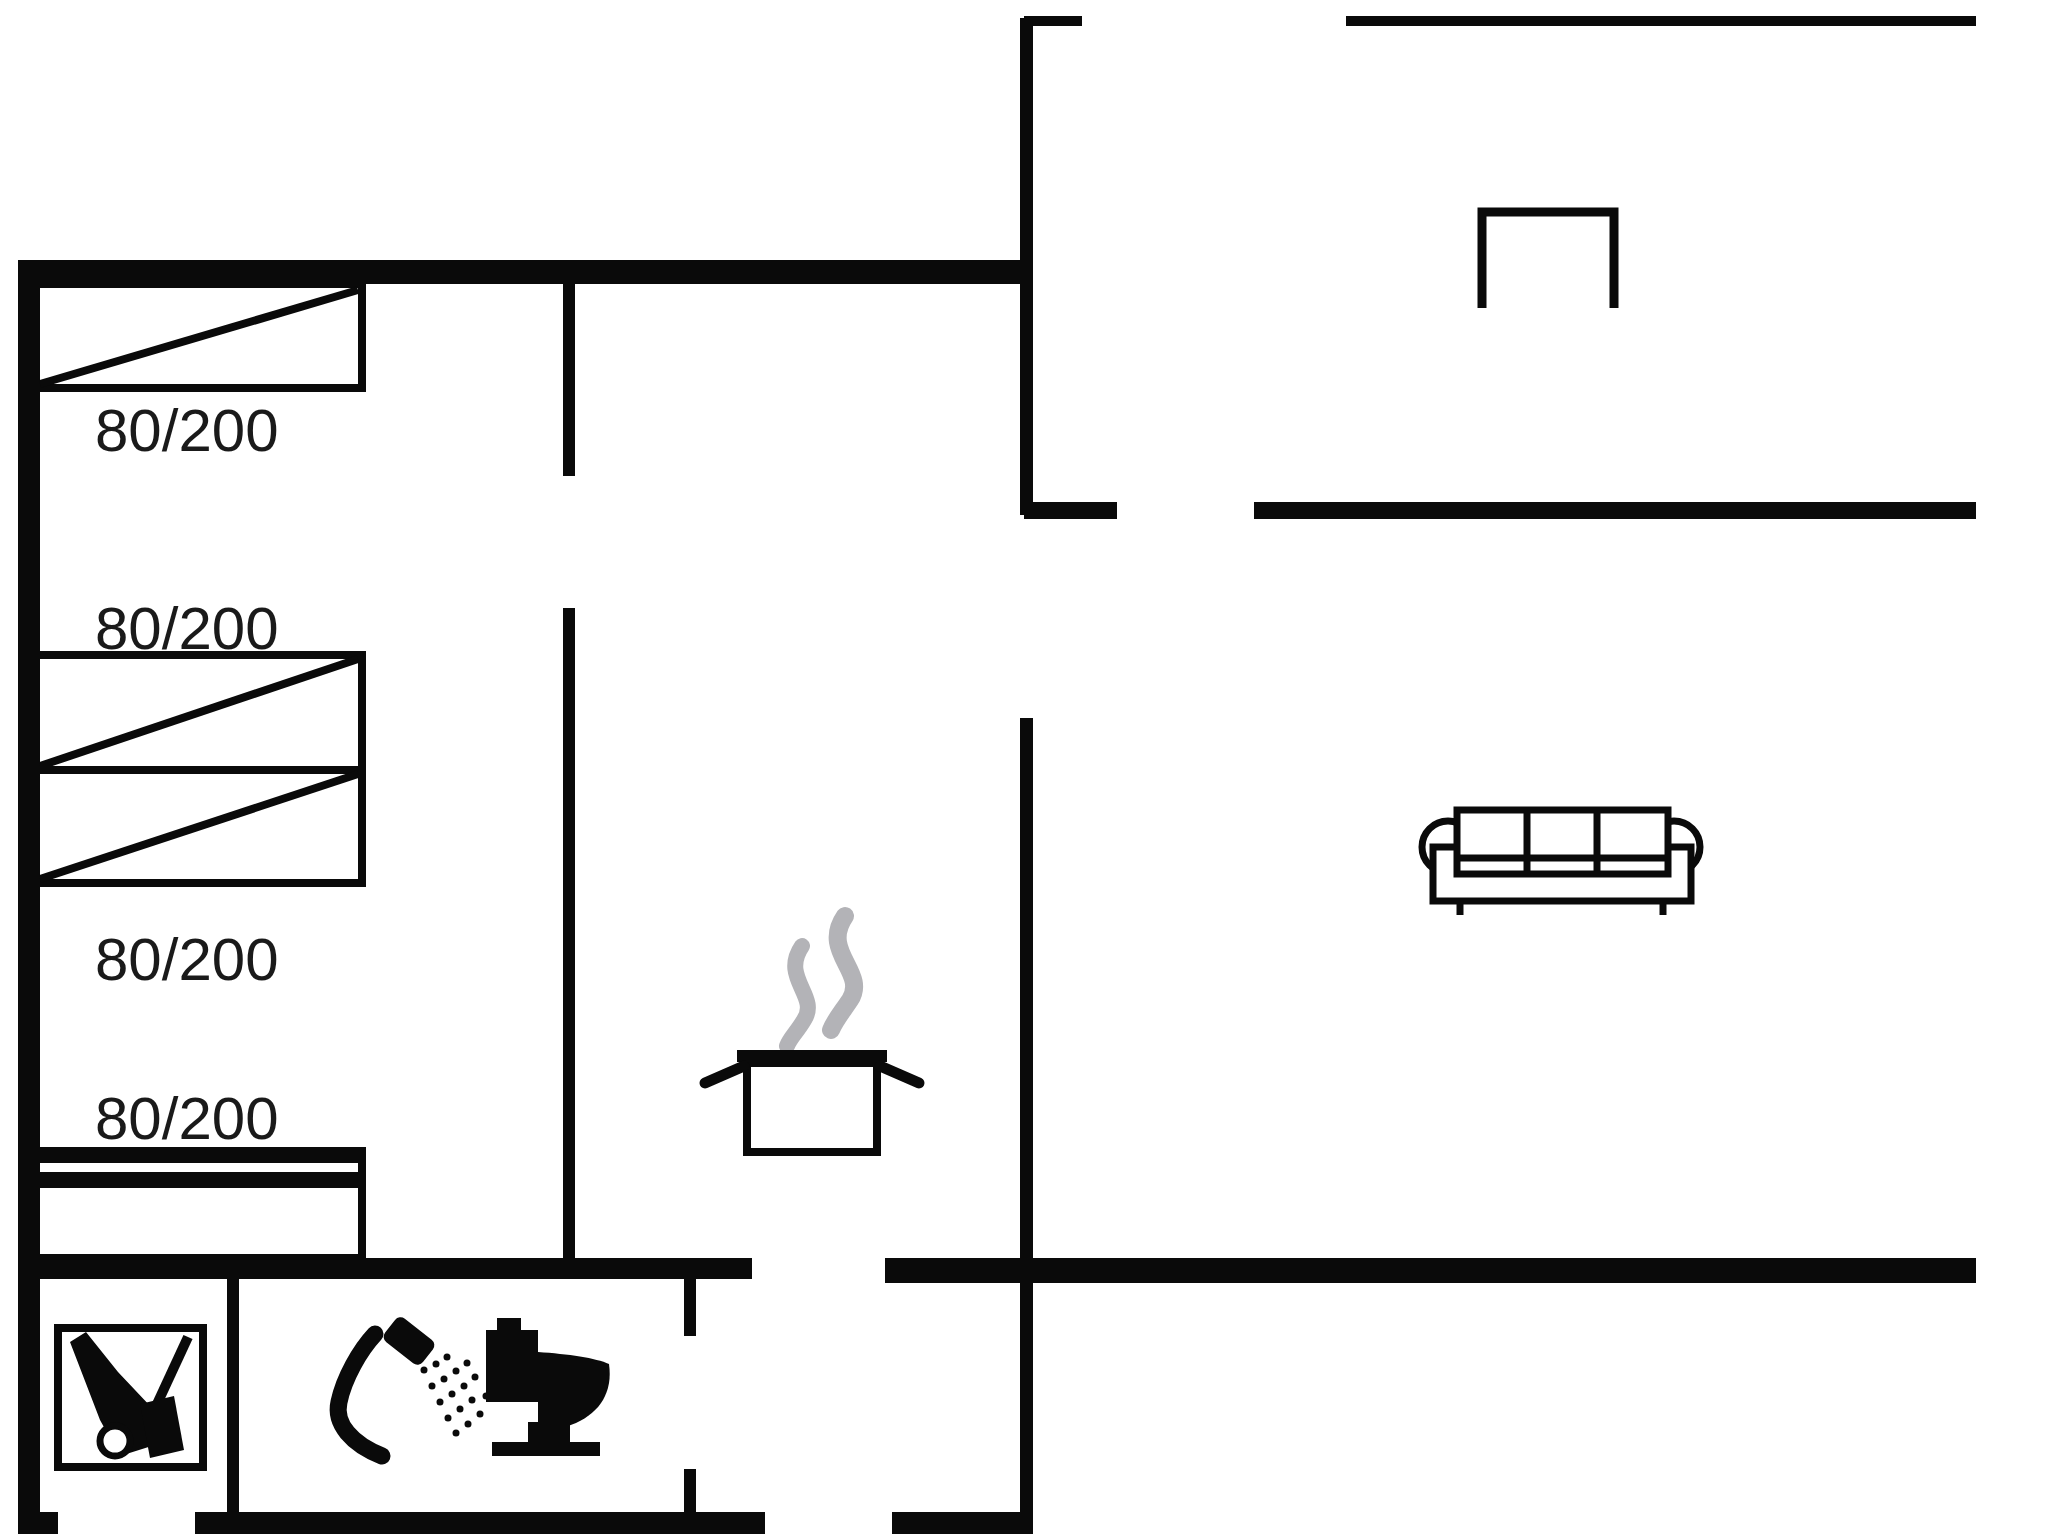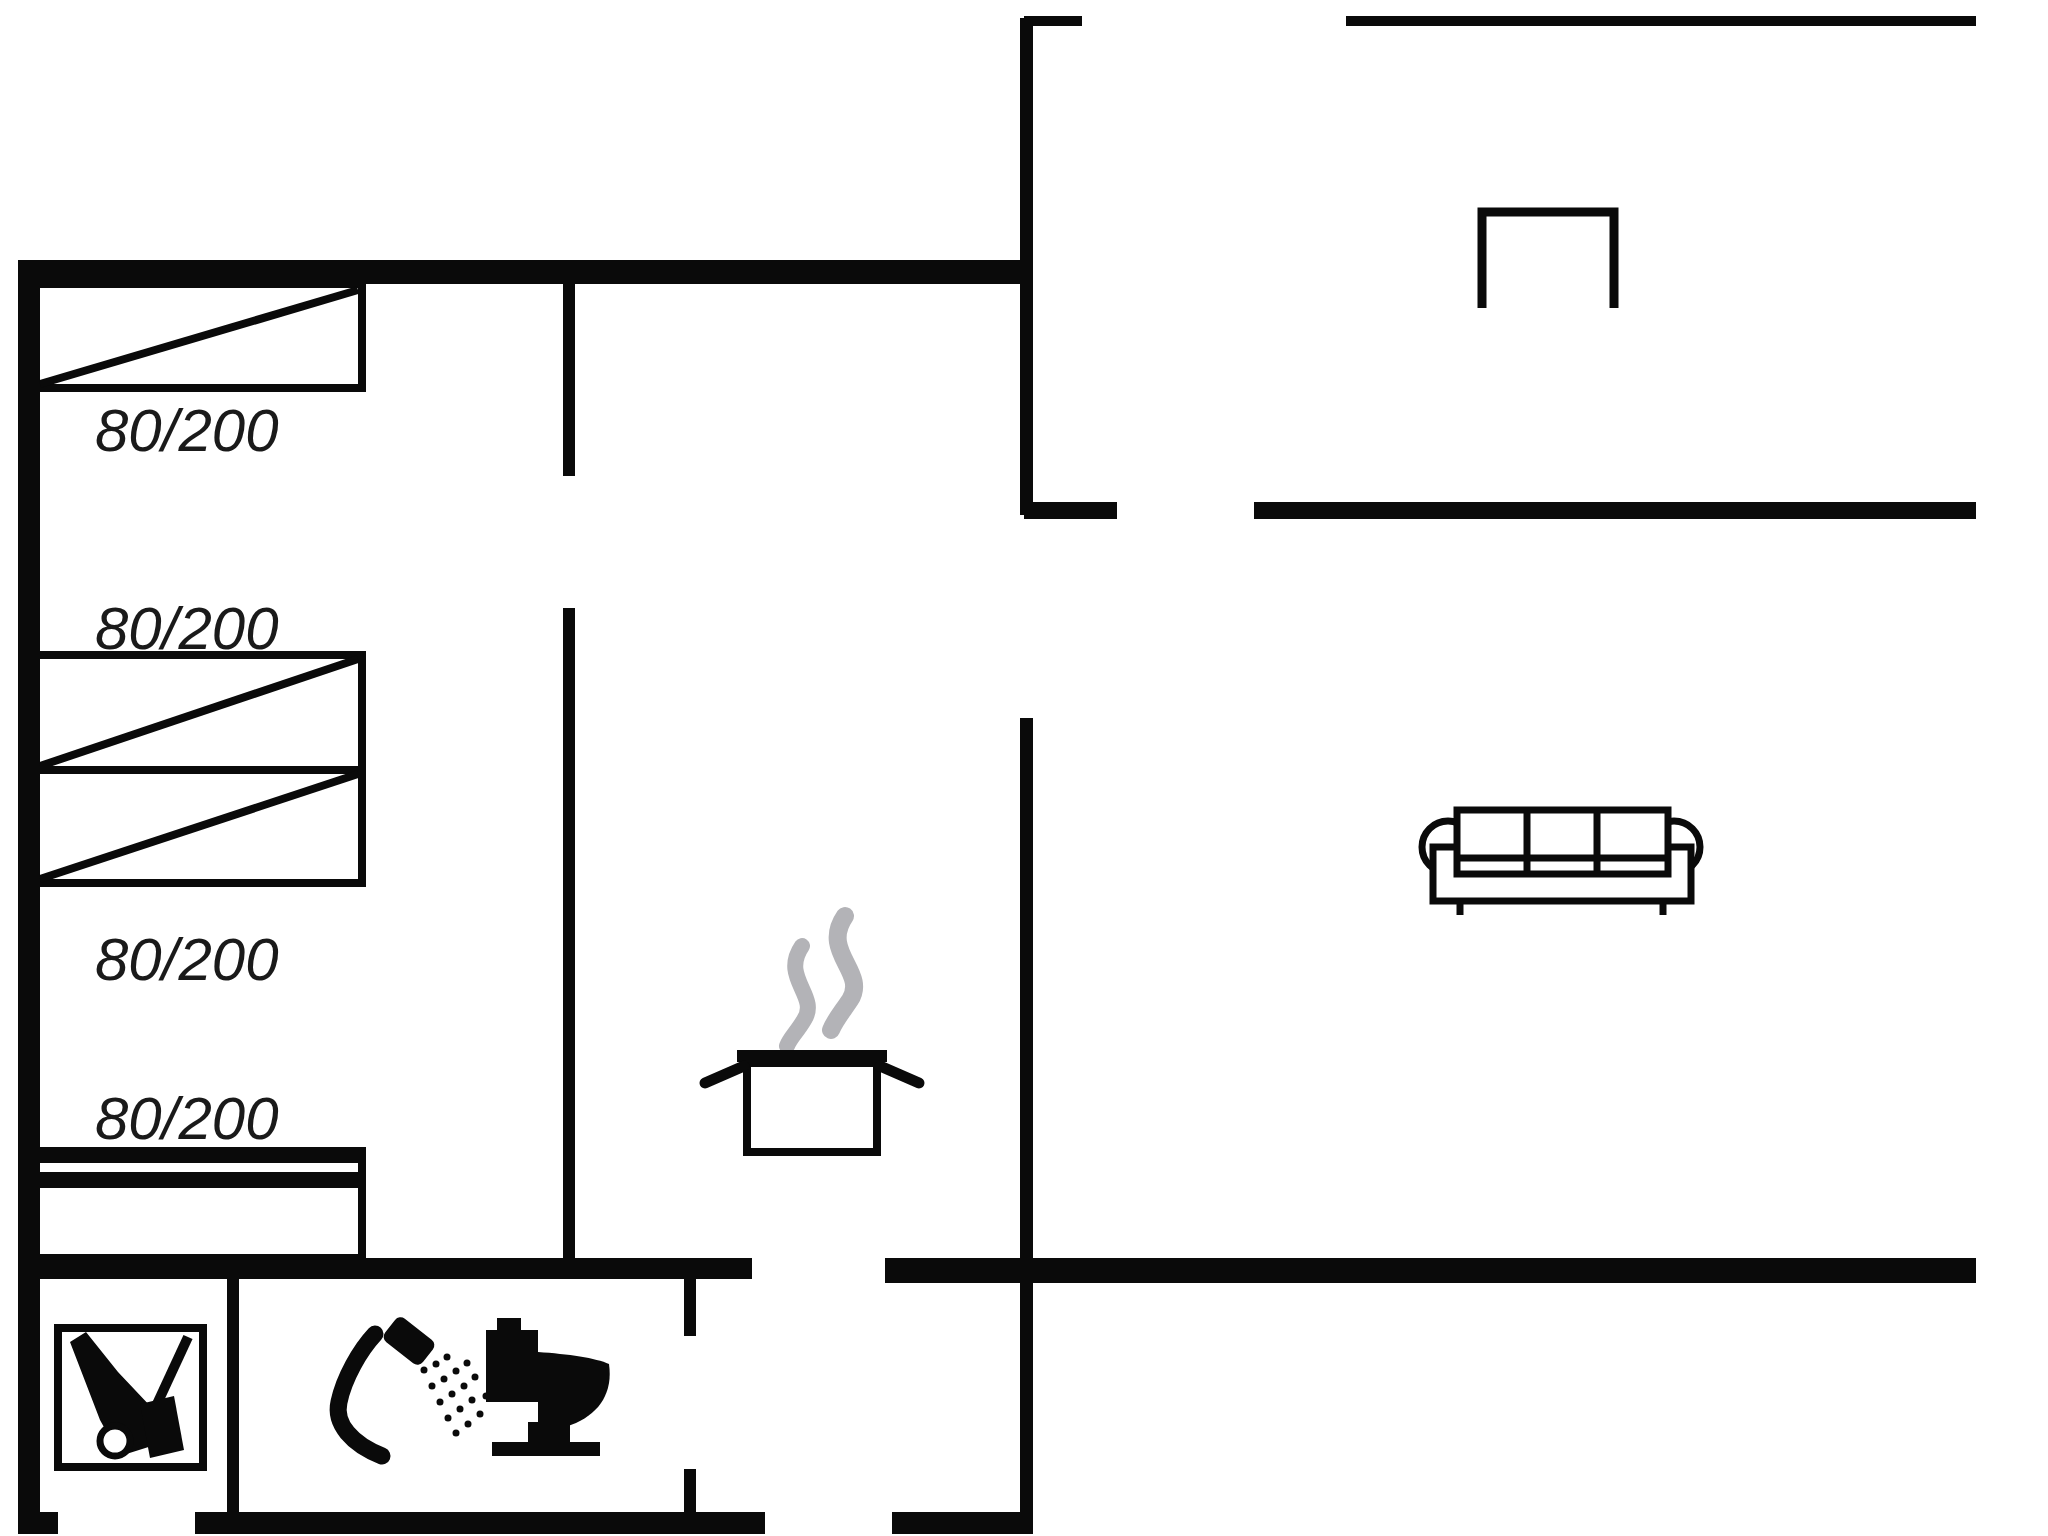--- a/index.html
+++ b/index.html
@@ -1,16 +1,16 @@
 <!DOCTYPE html>
 <html><head>
 <meta charset="utf-8">
 <style>
   html,body{margin:0;padding:0;background:#ffffff;}
-  .canvas{position:relative;width:1976px;height:1536px;background:#ffffff;overflow:hidden;font-style:italic;}
+  .canvas{position:relative;width:1976px;height:1536px;background:#ffffff;overflow:hidden;}
   svg{display:block;width:2048px;height:1536px;}
   .wall{fill:#0a0a0a;stroke:none;}
   .furn{fill:#ffffff;stroke:#0a0a0a;stroke-width:8;}
   .furn7{fill:#ffffff;stroke:#0a0a0a;stroke-width:7;}
   .lineA{stroke:#0a0a0a;stroke-width:8;fill:none;}
   .line7{stroke:#0a0a0a;stroke-width:7;fill:none;}
   .solid{fill:#0a0a0a;stroke:none;}
   .steam{stroke:#b3b3b7;fill:none;stroke-linecap:round;}
   .bedlabel{font-family:"Liberation Sans","DejaVu Sans",sans-serif;font-size:60px;fill:#1a1a1a;}
   .room{fill:none;stroke:none;}

